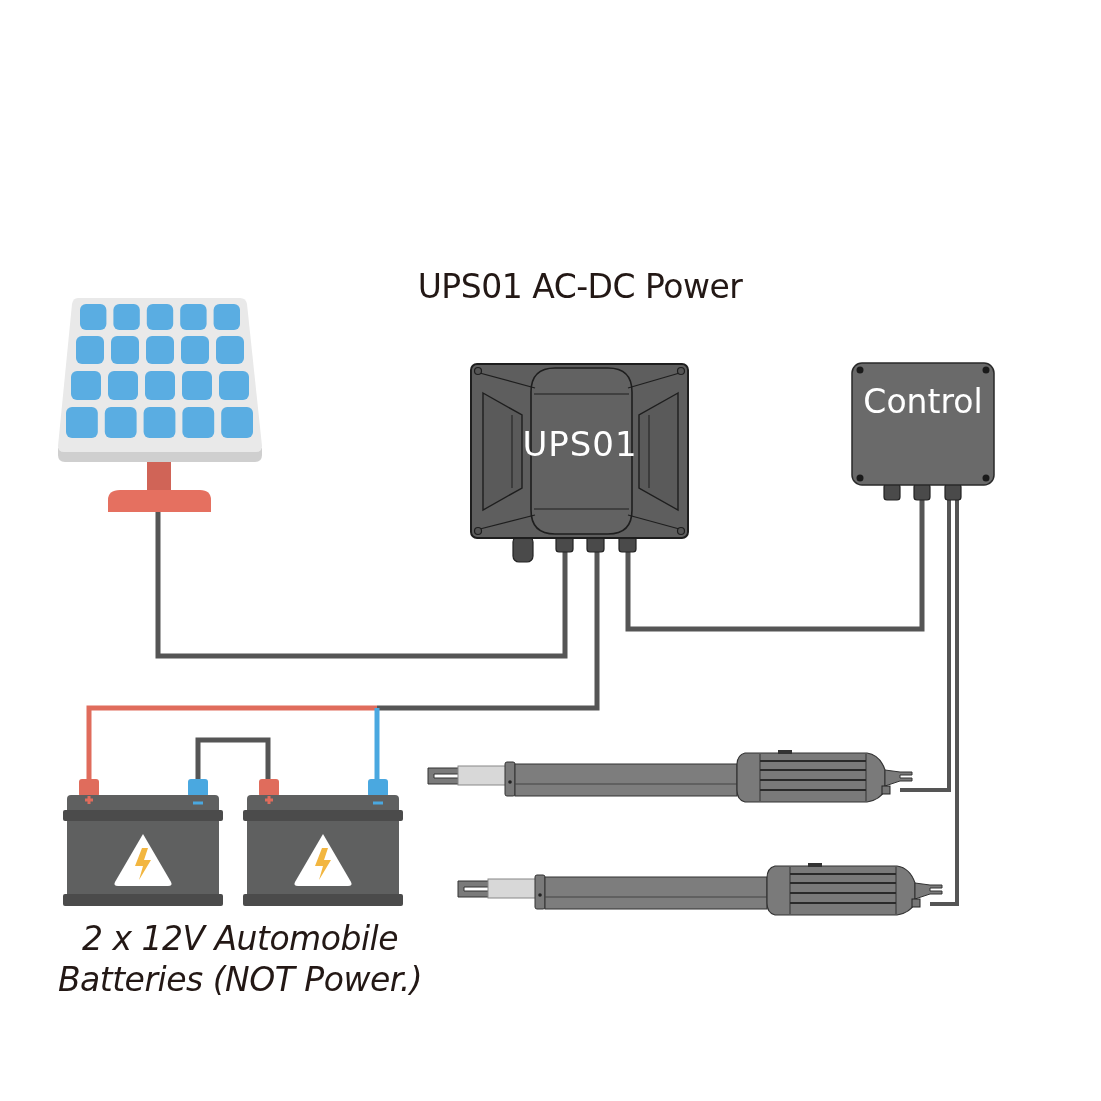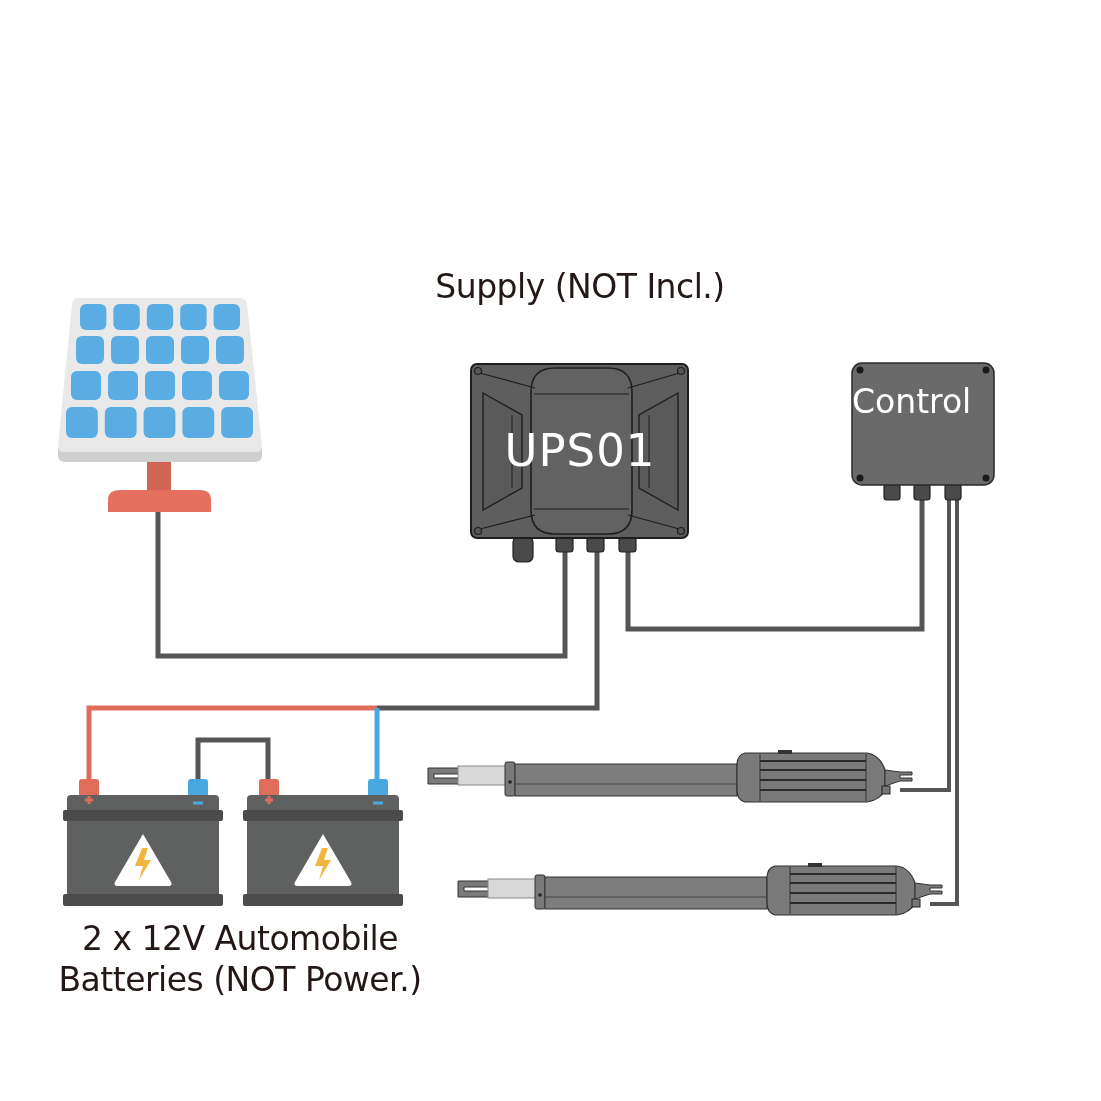--- a/index.html
+++ b/index.html
@@ -1,22 +1,22 @@
 <!DOCTYPE html>
 <html><head>
   <meta charset="utf-8">
   <style>
     html, body { margin: 0; padding: 0; background: #ffffff; }
     body { width: 1101px; height: 1101px; position: relative; overflow: hidden; font-family: "DejaVu Sans", sans-serif; }
     #diagram { position: absolute; left: 0; top: 0; width: 1101px; height: 1101px; }
     .label { position: absolute; text-align: center; color: #231815; font-family: "DejaVu Sans", sans-serif; line-height: 1.25; }
     .ups-title { left: 380px; top: 266px; width: 400px; font-size: 33px; letter-spacing: -0.5px; }
-    .battery-title { left: 40px; top: 918px; width: 400px; font-size: 33px; letter-spacing: -0.5px; }
-    .ups-text { position: absolute; left: 500px; top: 424px; width: 160px; text-align: center; color: #ffffff; font-size: 45px; letter-spacing: 1px; }
-    .cb-text { position: absolute; left: 852px; top: 382px; width: 142px; color: #ffffff; font-size: 33px; line-height: 40px; }
+    .battery-title { left: 40px; top: 918px; width: 400px; font-size: 33px; letter-spacing: -0.5px; font-style: italic; }
+    .ups-text { position: absolute; left: 500px; top: 424px; width: 160px; text-align: center; color: #ffffff; font-size: 34px; letter-spacing: 1px; }
+    .cb-text { position: absolute; left: 852px; top: 382px; width: 142px; text-align: center; color: #ffffff; font-size: 33px; line-height: 40px; }
   </style>
 </head>
 <body>
 
 <svg id="diagram" viewBox="0 0 1101 1101" xmlns="http://www.w3.org/2000/svg">
 
   <g fill="none" stroke-width="5" stroke-linejoin="miter">
 
     <polyline points="158,512 158,656 565,656 565,548" stroke="#555"></polyline>
 
@@ -161,21 +161,21 @@
       <line x1="790" y1="883" x2="896" y2="883" stroke="#2a2a2a" stroke-width="2"></line>
       <line x1="790" y1="893" x2="896" y2="893" stroke="#2a2a2a" stroke-width="2"></line>
       <line x1="790" y1="903" x2="896" y2="903" stroke="#2a2a2a" stroke-width="2"></line>
       <rect x="808" y="863" width="14" height="4" fill="#333"></rect>
       <path d="M915,883 L930,885 h12 v3 h-12 v3 h12 v3 h-12 L915,899 Z" fill="#7a7a7a" stroke="#333" stroke-width="1"></path>
       <rect x="912" y="899" width="8" height="8" fill="#777" stroke="#222" stroke-width="1"></rect>
     </g>
 </svg>
 
 <div class="label ups-title">
-  <div>Supply (NOT Incl.)</div>
+  <div>UPS01 AC-DC Power</div>
 </div>
 <div class="ups-text">UPS01</div>
 <div class="cb-text">
   <div>Control</div>
 </div>
 <div class="label battery-title">
   <div>2 x 12V Automobile</div>
   <div>Batteries (NOT Power.)</div>
 </div>
 

